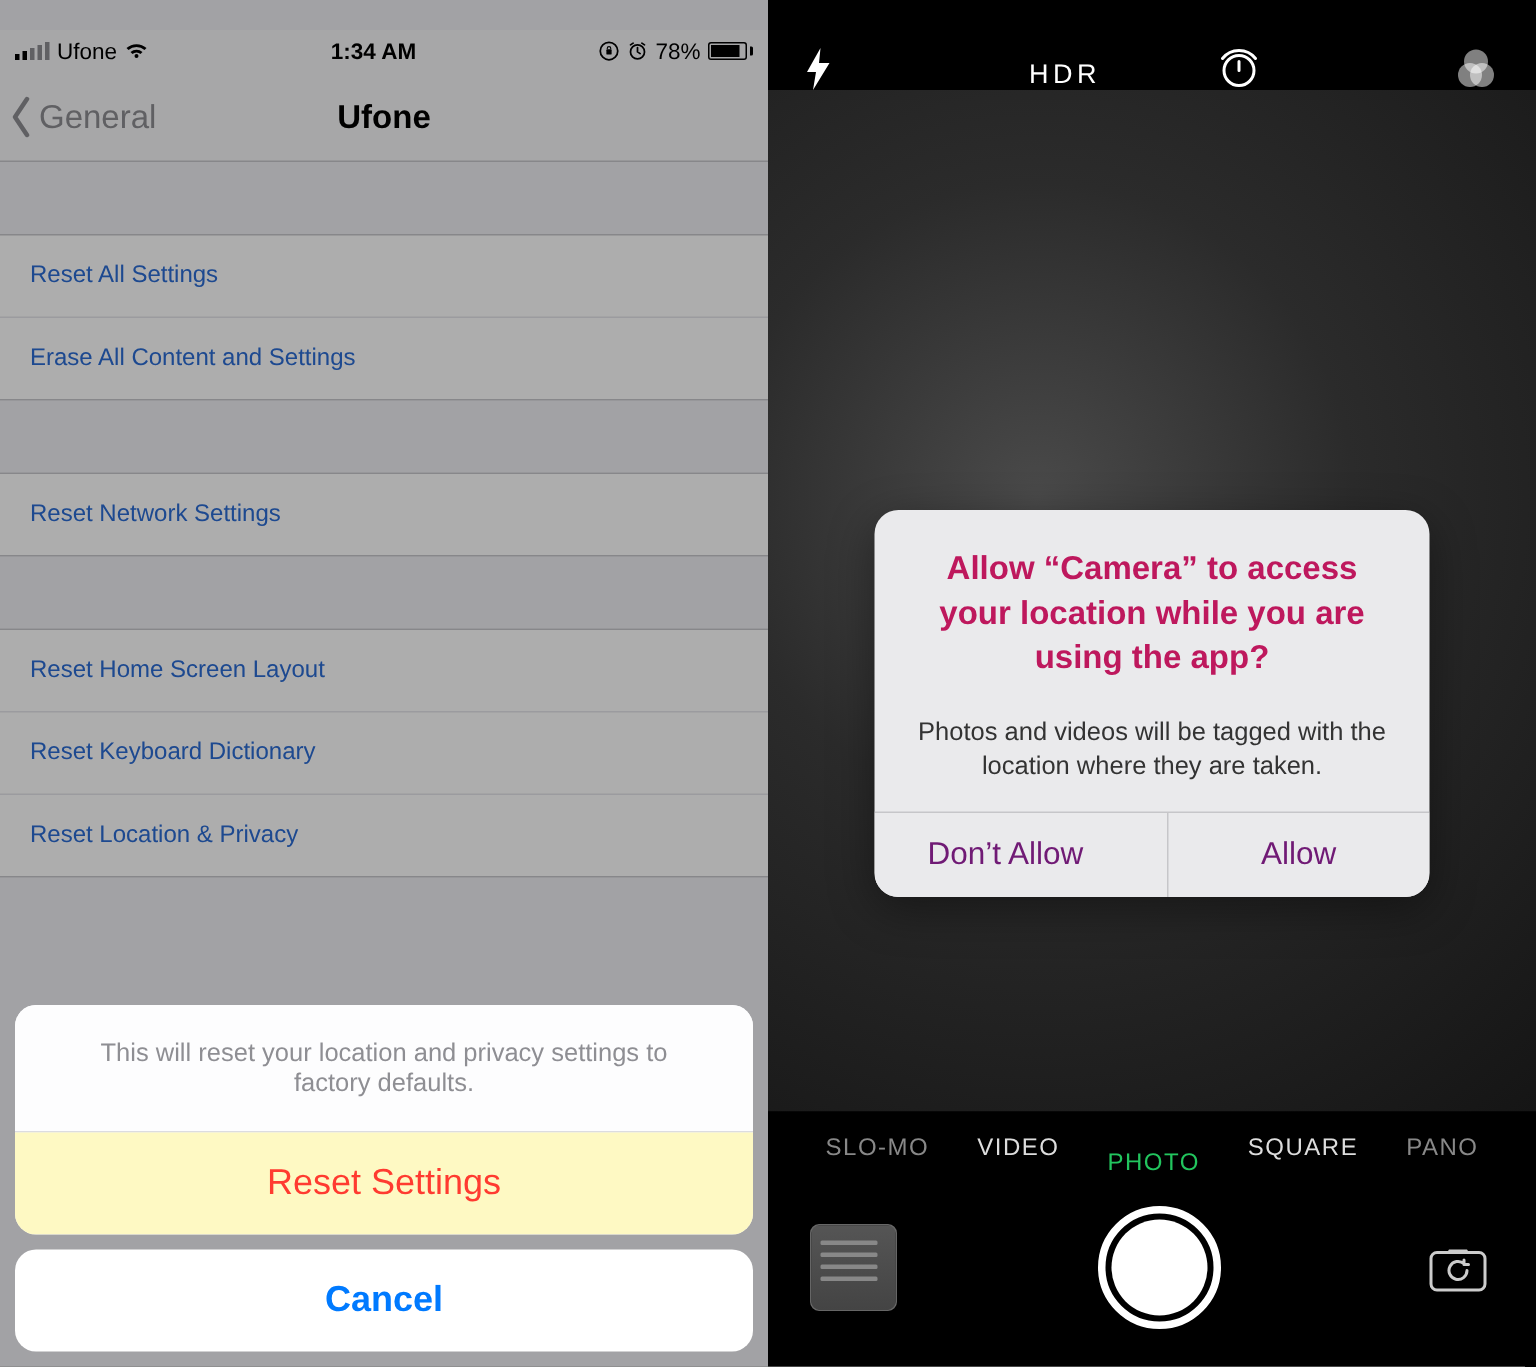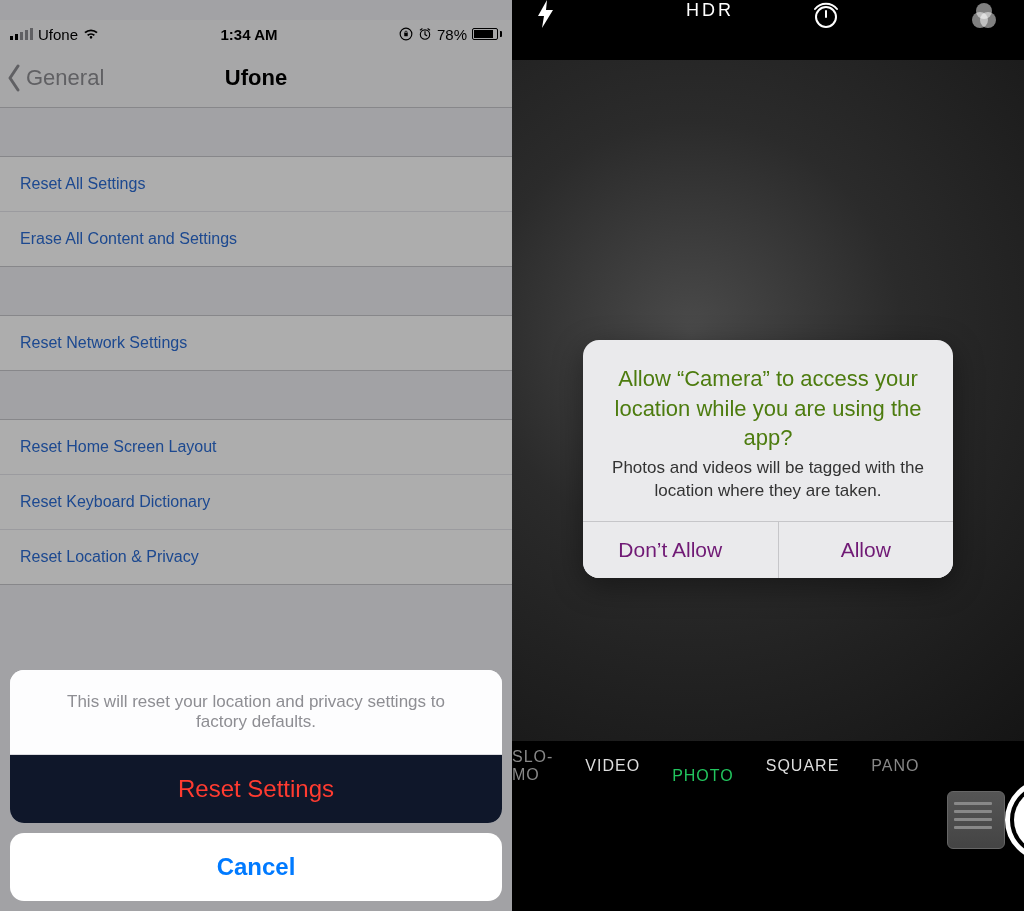--- a/index.html
+++ b/index.html
@@ -62,47 +62,47 @@
   }
   .sheet-block {
     background:#f7f7f9; border-radius:14px; overflow:hidden; margin-bottom:10px;
   }
   .sheet-msg {
     padding:22px 30px; text-align:center; color:#8e8e93; font-size:17px;
     border-bottom:1px solid #dcdce0;
     background:#fdfdfe;
   }
   .sheet-btn {
-    padding:20px; text-align:center; font-size:24px; background:#0f172a;
+    padding:20px; text-align:center; font-size:24px; background:#fef9c3;
   }
   .sheet-btn.destructive { color:#ff3b30; }
   .sheet-cancel {
     background:#fff; border-radius:14px; text-align:center; padding:20px;
     font-size:24px; color:#007aff; font-weight:600;
   }
 
   
   .right {
     position:relative; width:512px; height:911px; background:#000;
   }
   .cam-top {
-    height:60px; background:#000; display:flex; align-items:flex-start; justify-content:space-between;
+    height:60px; background:#000; display:flex; align-items:flex-end; justify-content:space-between;
     padding:0 24px;
   }
   .cam-top .slot { flex:1; display:flex; justify-content:center; }
   .cam-top .slot.first{justify-content:flex-start;}
   .cam-top .slot.last{justify-content:flex-end;}
   .hdr-label { color:#fff; font-size:18px; letter-spacing:3px; font-weight:400;}
   .viewfinder {
     position:absolute; top:60px; left:0; right:0; bottom:170px;
     background: radial-gradient(circle at 35% 40%, #4a4a4a 0%, #2b2b2b 40%, #151515 100%);
   }
   .cam-bottom {
     position:absolute; left:0; right:0; bottom:0; height:170px; background:#000;
-    display:flex; flex-direction:row;
+    display:flex; flex-direction:column;
   }
   .mode-strip {
     height:50px; display:flex; align-items:center; justify-content:center; gap:32px;
     color:#fff; font-size:16px; letter-spacing:1px;
   }
   .mode { color:#ddd; }
   .mode.active { color:#22c55e;margin-top:20px; }
   .mode.dim { color:#888; }
   .controls {
     flex:1; display:flex; align-items:center; justify-content:space-between; padding:0 28px 12px;
@@ -122,21 +122,21 @@
     width:48px; height:48px; display:flex; align-items:center; justify-content:center;
   }
 
   
   .alert {
     position:absolute; z-index:20; width:370px; left:50%; top:340px; transform:translateX(-50%);
     background:#eaeaec; border-radius:16px; overflow:hidden;
     box-shadow:0 8px 30px rgba(0,0,0,.4);
   }
   .alert-body { padding:24px 22px 18px; text-align:center; }
-  .alert-title { font-size:22px; font-weight:400; color:#4d7c0f; line-height:1.35; margin-bottom:4px;}
+  .alert-title { font-size:22px; font-weight:700; color:#be185d; line-height:1.35; margin-bottom:24px;}
   .alert-sub { font-size:17px; color:#333; line-height:1.35; }
   .alert-buttons { display:flex; border-top:1px solid #c6c6c9; }
   .alert-btn {
     flex:1; padding:16px 0; text-align:center; font-size:21px; color:#701a75;
     background:#eaeaec;
   }
   .alert-btn + .alert-btn { border-left:1px solid #c6c6c9;margin-left:20px; }
 
   svg { display:block; }
 </style>

